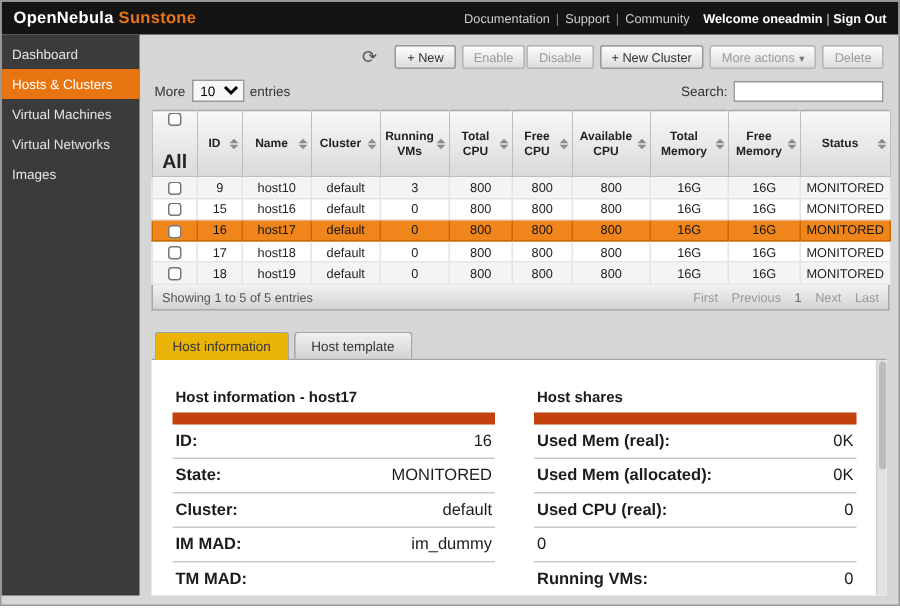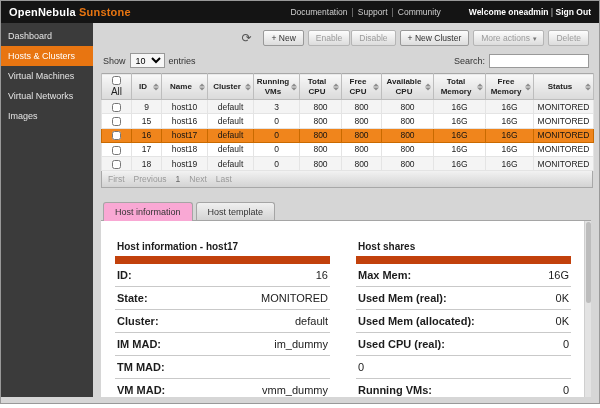--- a/index.html
+++ b/index.html
@@ -6,21 +6,21 @@
   body { font-family:"Liberation Sans", sans-serif; background:#fff; }
   .app { position:relative; width:600px; height:404px; background:#d6d6d6; overflow:hidden; border:1px solid #999; }
 
   
   .topbar { height:22px; background:#141414; color:#fff; display:flex; align-items:center; justify-content:space-between; padding:0 8px; }
   .logo { font-size:11px; font-weight:bold; letter-spacing:0.2px; }
   .logo .accent { color:#e87511; }
   .top-right { display:flex; align-items:center; gap:4px; font-size:8.5px; color:#cfcfcf; }
   .top-right a { color:#cfcfcf; text-decoration:none; cursor:pointer; }
   .top-right .sep { color:#8a8a8a; }
-  .top-right .welcome-group { margin-left:24px; color:#fff; font-weight:bold; }
+  .top-right .welcome-group { margin-left:5px; color:#fff; font-weight:bold; }
   .top-right .welcome-group a { color:#fff; font-weight:bold; }
 
   
   .main { display:flex; height:374px; }
   .sidebar { width:92px; background:#3b3b3b; padding-top:3px; flex:none; }
   .side-item { font-size:9px; color:#e4e4e4; padding:5px 7px; cursor:pointer; }
   .side-item.active { background:#e87511; color:#fff; }
 
   .content { flex:1; display:flex; flex-direction:column; padding:4px 8px 0 8px; min-width:0; }
 
@@ -45,36 +45,36 @@
                    font-size:8px; font-weight:bold; padding:2px 9px 2px 2px; vertical-align:middle; line-height:1.15; height:26px; }
   table.hosts th.col-check { padding:1px 2px; }
   .sort { position:absolute; right:2px; top:50%; transform:translateY(-50%); display:flex; flex-direction:column; gap:1px; }
   .sort i { display:block; width:0; height:0; border-left:3px solid transparent; border-right:3px solid transparent; }
   .sort .up { border-bottom:3.5px solid #8d8d8d; }
   .sort .dn { border-top:3.5px solid #8d8d8d; }
   table.hosts td { border:1px solid #e4e4e4; text-align:center; padding:1.5px 2px; height:13px; }
   table.hosts tr:nth-child(even) td { background:#f4f4f4; }
   table.hosts tr.selected td { background:#f0851c; border-color:#c96a00; color:#141414; }
   table.hosts input[type="checkbox"] { width:9px; height:9px; vertical-align:middle; }
-  .all-label { font-size:10px; font-weight:normal; margin-top:1px; }
+  .all-label { font-size:13px; font-weight:bold; margin-top:17px; }
 
   
   .table-footer { width:492px; display:flex; justify-content:space-between; align-items:center;
                   background:linear-gradient(#f2f2f2,#d3d3d3); border:1px solid #a8a8a8; border-top:none;
                   font-size:8.5px; color:#555; padding:3px 6px; }
   .pagination { display:flex; gap:9px; color:#9a9a9a; }
   .pagination span { cursor:pointer; }
   .pagination .current { color:#666; }
 
   
   .detail { margin-top:13px; flex:1; display:flex; flex-direction:column; min-height:0; position:relative; }
   .tabs { display:flex; gap:3px; padding-left:2px; }
   .tab { font-size:9px; color:#333; padding:4px 11px; background:linear-gradient(#f0f0f0,#d2d2d2);
          border:1px solid #a5a5a5; border-bottom:none; border-radius:3px 3px 0 0; cursor:pointer; position:relative; top:1px; }
-  .tab.active { background:#f9a8d4; z-index:2; }
+  .tab.active { background:#eab308; z-index:2; }
   .panel-body { flex:1; background:#fff; border-top:1px solid #a5a5a5; overflow:hidden; display:flex; gap:26px; padding:16px 20px 0 14px; position:relative; }
   .info-col { flex:1; min-width:0; }
   .info-title { font-size:10px; font-weight:bold; color:#1c1c1c; padding:4px 2px; border-bottom:8px solid #c2410c; }
   .info-row { display:flex; justify-content:space-between; align-items:center; font-size:11px; color:#1c1c1c;
               padding:5px 2px; border-bottom:1px solid #c9c9c9; }
   .info-row .lbl { font-weight:bold; }
   .scrollbar { position:absolute; right:0; top:0; bottom:0; width:7px; background:#e3e3e3; border-left:1px solid #cfcfcf; }
   .scrollbar .thumb { margin:1px auto; width:5px; height:46%; background:#bcbcbc; border-radius:3px; }
 
   
@@ -127,21 +127,21 @@
         </div>
         <button class="btn">+ New Cluster</button>
         <button class="btn disabled">
           <span>More actions</span><span class="caret">▾</span>
         </button>
         <button class="btn disabled">Delete</button>
       </div>
 
       <div class="list-controls">
         <div class="show-group">
-          <span>Show</span>
+          <span>More</span>
           <select class="show-select">
             <option>10</option>
           </select>
           <span>entries</span>
         </div>
         <div class="search-group">
           <span>Search:</span>
           <input class="search-input" value="" style="">
         </div>
       </div>
@@ -269,20 +269,21 @@
               <td>800</td>
           <td>800</td>
               <td>16G</td>
               <td>16G</td>
           <td>MONITORED</td>
         </tr>
       </tbody>
         </table>
 
       <div class="table-footer">
+        <span>Showing 1 to 5 of 5 entries</span>
         <div class="pagination">
           <span>First</span>
           <span>Previous</span>
           <span class="current">1</span>
           <span>Next</span>
           <span>Last</span>
         </div>
       </div>
 
       <div class="detail">
@@ -314,24 +315,20 @@
                 <span></span>
             </div>
             <div class="info-row">
               <span class="lbl">VM MAD:</span>
                 <span>vmm_dummy</span>
             </div>
           </div>
           <div class="info-col">
             <div class="info-title">Host shares</div>
             <div class="info-row">
-              <span class="lbl">Max Mem:</span>
-                <span>16G</span>
-            </div>
-            <div class="info-row">
               <span class="lbl">Used Mem (real):</span>
                 <span>0K</span>
             </div>
             <div class="info-row">
               <span class="lbl">Used Mem (allocated):</span>
                 <span>0K</span>
             </div>
             <div class="info-row">
               <span class="lbl">Used CPU (real):</span>
                 <span>0</span>

